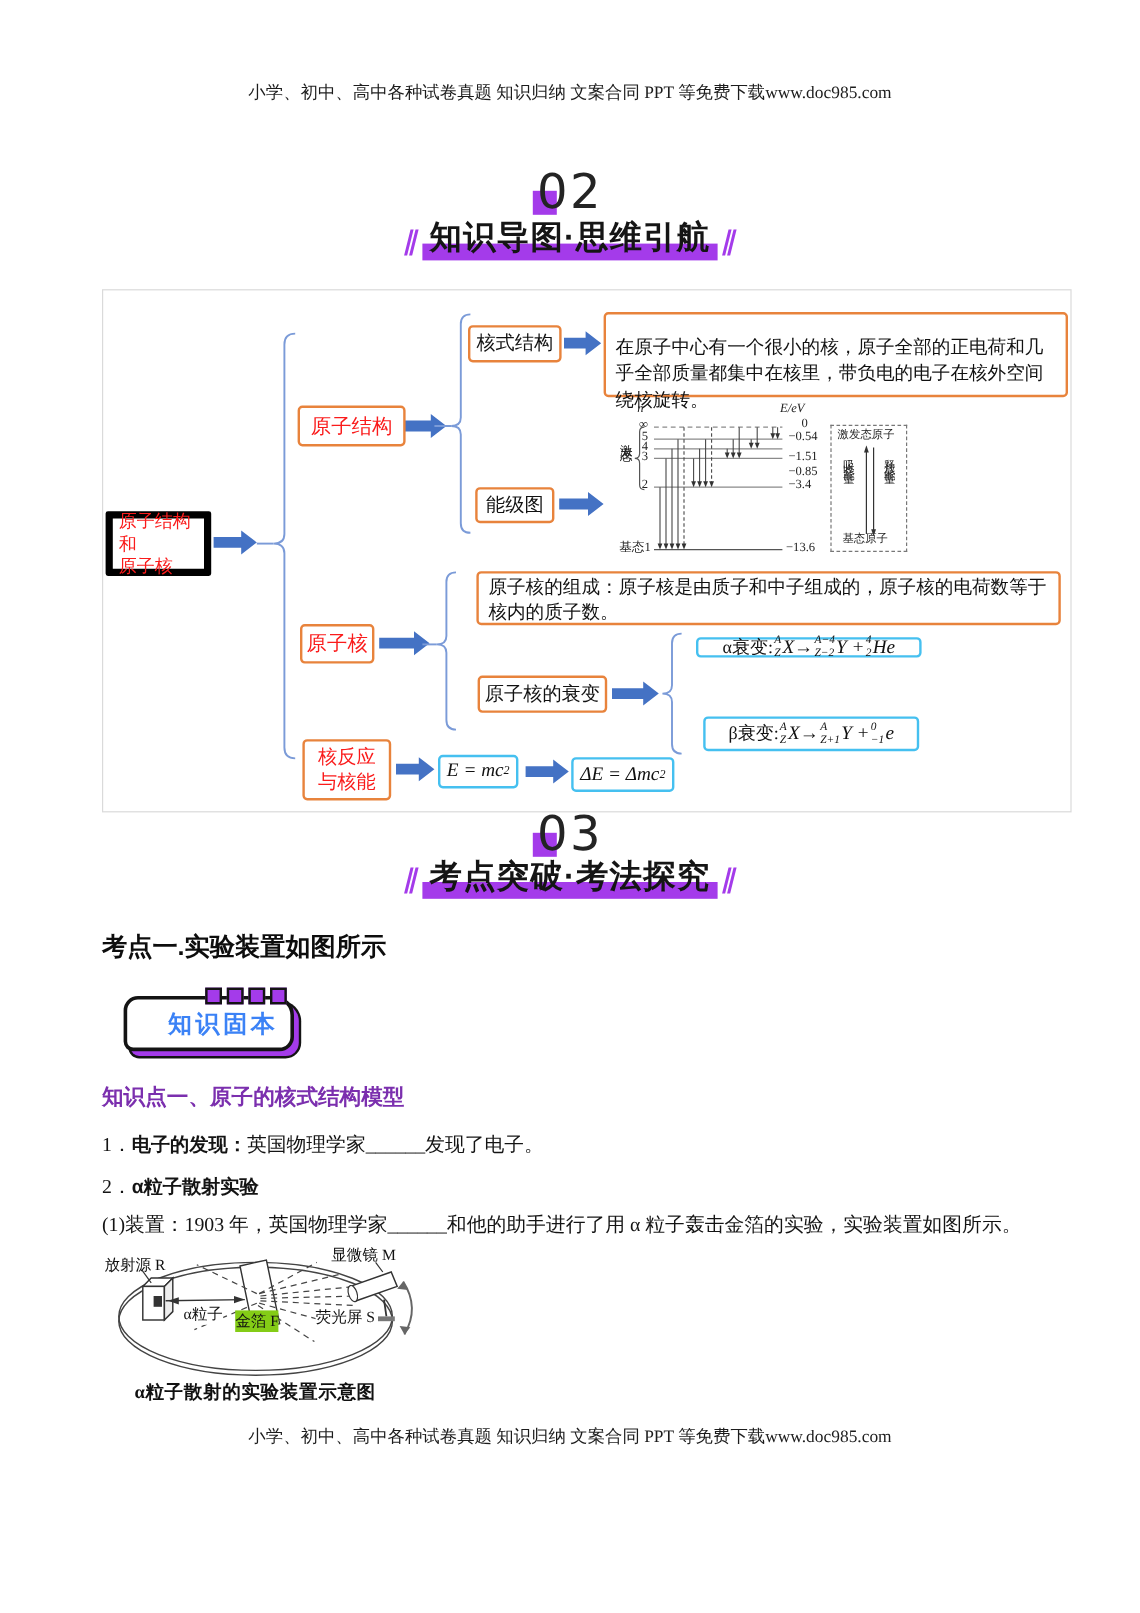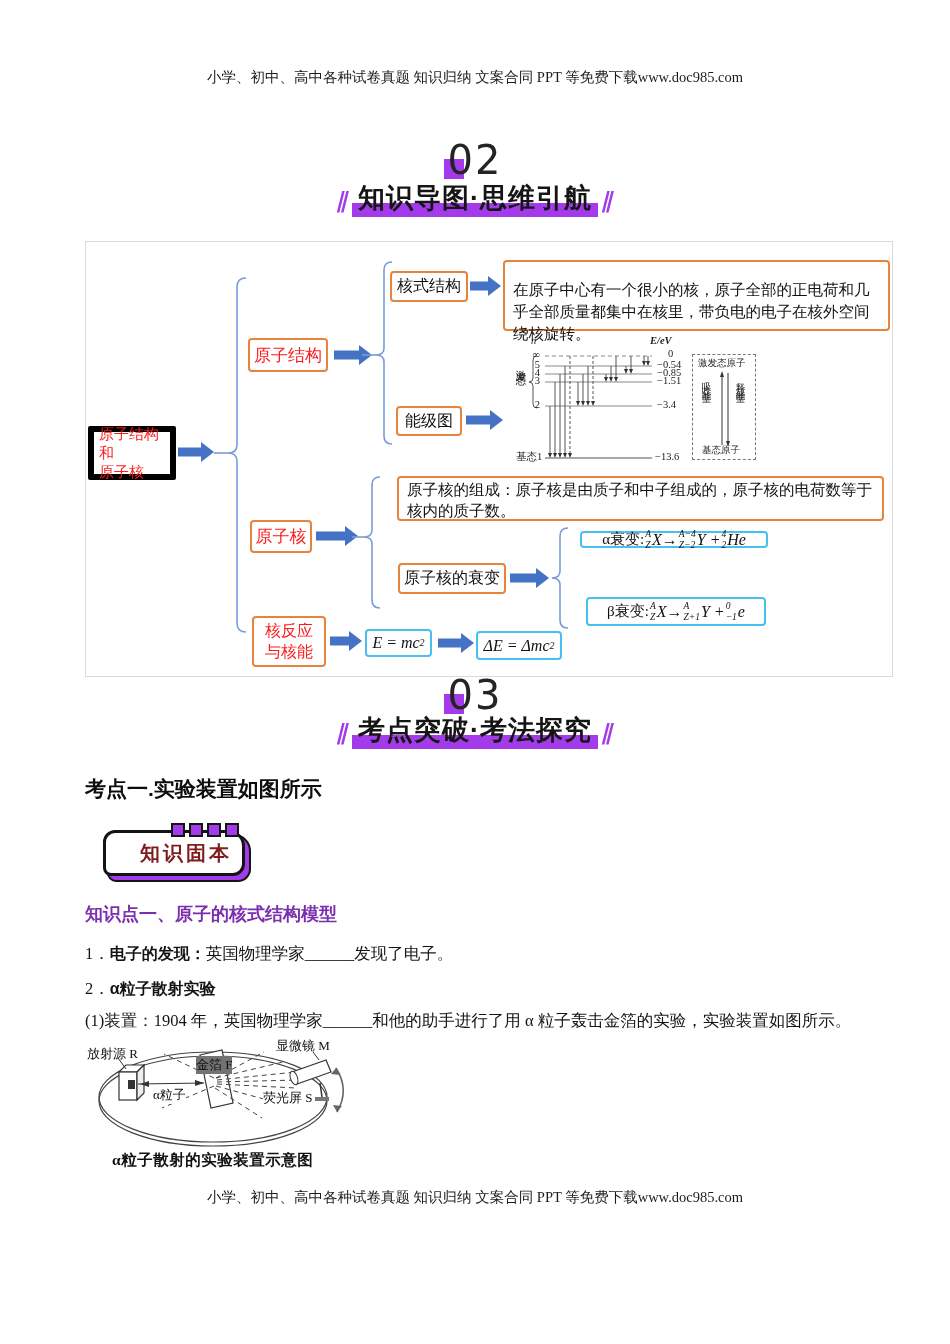--- a/index.html
+++ b/index.html
@@ -42,21 +42,21 @@
   .statebox{position:absolute;left:692px;top:354px;width:64px;height:106px;border:1px dashed #777;box-sizing:border-box;background:#fff;}
   
   .h-kaodian{font-size:21px;font-weight:bold;color:#0d0d0d;}
   .h-kp{font-size:18px;font-weight:bold;color:#7b2fae;}
   .bodyline{position:absolute;left:85px;font-family:"Liberation Serif","DejaVu Serif",serif;font-size:16.5px;color:#141414;white-space:nowrap;}
   .hei{font-family:"Liberation Sans","DejaVu Sans",sans-serif;font-weight:bold;}
   
   .badge{position:absolute;left:103px;top:830px;width:142px;height:46px;}
   .badge .main{position:absolute;left:0;top:0;width:142px;height:46px;background:#fff;border:3px solid #141414;
       border-radius:12px 16px 12px 8px;box-sizing:border-box;display:flex;align-items:center;justify-content:center;
-      font-size:20px;font-weight:bold;letter-spacing:3px;color:#7f1d1d;z-index:1;
+      font-size:20px;font-weight:bold;letter-spacing:3px;color:#3b82f6;z-index:1;
       box-shadow:5px 5px 0 -1px #a43bea, 5px 5px 0 1px #141414;padding-left:24px;}
   .badge .sq{position:absolute;top:-7px;width:10px;height:10px;background:#a43bea;border:2.5px solid #141414;z-index:2;}
 </style>
 </head>
 <body>
 
 <div id="page">
 
   <div class="abs center-row" style="top:68px;">
     <span class="pgline">小学、初中、高中各种试卷真题 知识归纳 文案合同 PPT 等免费下载</span>
@@ -101,21 +101,21 @@
       <line x1="362" y1="355" x2="376" y2="355"></line>
       <line x1="352" y1="537" x2="364" y2="537"></line>
     </g>
   </svg>
 
   <div class="box b-blue leftalign" style="left:88px;top:426px;width:88px;height:54px;padding:2px 5px;">
     <span class="red" style="font-size:15px;">原子结构和</span>
     <span class="red" style="font-size:15px;">原子核</span>
   </div>
 
-  <div class="box b-orange nodefont red" style="left:248px;top:338px;width:80px;height:34px;font-size:17px;">
+  <div class="box b-orange nodefont red" style="left:248px;top:338px;width:90px;height:34px;font-size:17px;">
     <span>原子结构</span>
   </div>
 
   <div class="box b-orange nodefont" style="left:390px;top:271px;width:78px;height:31px;">
     <span>核式结构</span>
   </div>
 
   <div class="box b-orange leftalign" style="left:503px;top:260px;width:387px;height:71px;padding:17px 8px;justify-content:flex-start;">
     <span class="serif" style="font-size:15.5px;line-height:1.42;">在原子中心有一个很小的核，原子全部的正电荷和几乎全部质量都集中在核里，带负电的电子在核外空间绕核旋转。</span>
   </div>
@@ -166,29 +166,29 @@
         <polygon points="609,377 613,377 611,382"></polygon>
       <polygon points="614,377 618,377 616,382"></polygon>
       <polygon points="624,369 628,369 626,374"></polygon>
         <polygon points="629,369 633,369 631,374"></polygon>
       <polygon points="642,361 646,361 644,366"></polygon>
         <polygon points="646,361 650,361 648,366"></polygon>
     </g>
   </svg>
 
   <div class="elab" style="left:531px;top:336px;font-style:italic;">n</div>
-  <div class="elab" style="left:650px;top:336px;font-style:italic;font-weight:bold;">E/eV</div>
+  <div class="elab" style="left:650px;top:336px;font-style:italic;">E/eV</div>
   <div class="elab" style="left:524px;top:350px;width:16px;text-align:right;">∞</div>
   <div class="elab" style="left:524px;top:360px;width:16px;text-align:right;">5</div>
   <div class="elab" style="left:524px;top:368px;width:16px;text-align:right;">4</div>
   <div class="elab" style="left:524px;top:376px;width:16px;text-align:right;">3</div>
   <div class="elab" style="left:524px;top:400px;width:16px;text-align:right;">2</div>
   <div class="elab" style="left:668px;top:349px;">0</div>
   <div class="elab" style="left:657px;top:360px;">−0.54</div>
-  <div class="elab" style="left:657px;top:368px;">−0.85</div>
+  <div class="elab" style="left:657px;top:389px;">−0.85</div>
   <div class="elab" style="left:657px;top:376px;">−1.51</div>
   <div class="elab" style="left:657px;top:400px;">−3.4</div>
   <div class="elab" style="left:655px;top:452px;">−13.6</div>
   <div class="elab vtext" style="left:515px;top:362px;height:46px;">激发态</div>
   <div class="elab" style="left:516px;top:452px;">基态1</div>
 
   <div class="statebox">
     <div class="elab" style="left:5px;top:4px;font-size:9.5px;">激发态原子</div>
     <div class="elab" style="left:9px;top:91px;font-size:9.5px;">基态原子</div>
     <div class="elab vtext" style="left:8px;top:20px;height:68px;font-size:9.5px;letter-spacing:4px;">吸收能量</div>
@@ -298,21 +298,21 @@
     <span>知识点一、原子的核式结构模型</span>
   </div>
 
   <div class="bodyline" style="top:943px;">
     <span>1．</span><span class="hei" style="font-size:16px;">电子的发现：</span><span>英国物理学家______发现了电子。</span>
   </div>
   <div class="bodyline" style="top:978px;">
     <span>2．</span><span class="hei" style="font-size:16px;">α粒子散射实验</span>
   </div>
   <div class="bodyline" style="top:1010px;">
-    <span>(1)装置：1904 年，英国物理学家______和他的助手进行了用 α 粒子轰击金箔的实验，实验装置如图所示。</span>
+    <span>(1)装置：1903 年，英国物理学家______和他的助手进行了用 α 粒子轰击金箔的实验，实验装置如图所示。</span>
   </div>
 
   <svg class="abs" style="left:85px;top:1040px;" width="330" height="118" viewBox="85 1040 330 118">
     <g fill="none" stroke="#444" stroke-width="1.2">
       <ellipse cx="213" cy="1097" rx="114" ry="45"></ellipse>
       <ellipse cx="213" cy="1101" rx="114" ry="45"></ellipse>
     </g>
     <g>
       <polygon points="119,1072 126,1065 144,1065 137,1072" fill="#fff" stroke="#333" stroke-width="1.2"></polygon>
       <rect x="119" y="1072" width="18" height="28" fill="#fff" stroke="#333" stroke-width="1.2"></rect>
@@ -347,21 +347,21 @@
     <g fill="none" stroke="#666" stroke-width="1.6">
       <path d="M336,1068 Q350,1090 337,1112"></path>
       <polygon points="336,1068 331,1074 340,1075" fill="#666" stroke="none"></polygon>
       <polygon points="337,1112 333,1105 342,1106" fill="#666" stroke="none"></polygon>
     </g>
   </svg>
 
   <div class="abs serif" style="left:87px;top:1045px;font-size:13px;">放射源 R</div>
   <div class="abs serif" style="left:276px;top:1037px;font-size:13px;">显微镜 M</div>
   <div class="abs serif" style="left:153px;top:1086px;font-size:13px;background:#fff;">α粒子</div>
-  <div class="abs serif" style="left:196px;top:1056px;font-size:13px;background:#737373;">金箔 F</div>
+  <div class="abs serif" style="left:196px;top:1092px;font-size:13px;background:#84cc16;">金箔 F</div>
   <div class="abs serif" style="left:263px;top:1089px;font-size:13px;background:#fff;">荧光屏 S</div>
   <div class="abs serif" style="left:112px;top:1150px;font-size:15.5px;font-weight:600;letter-spacing:0.5px;">α粒子散射的实验装置示意图</div>
 
   <div class="abs center-row" style="top:1188px;">
     <span class="pgline">小学、初中、高中各种试卷真题 知识归纳 文案合同 PPT 等免费下载</span>
     <span class="pgline url">www.doc985.com</span>
   </div>
 
 </div>
 

